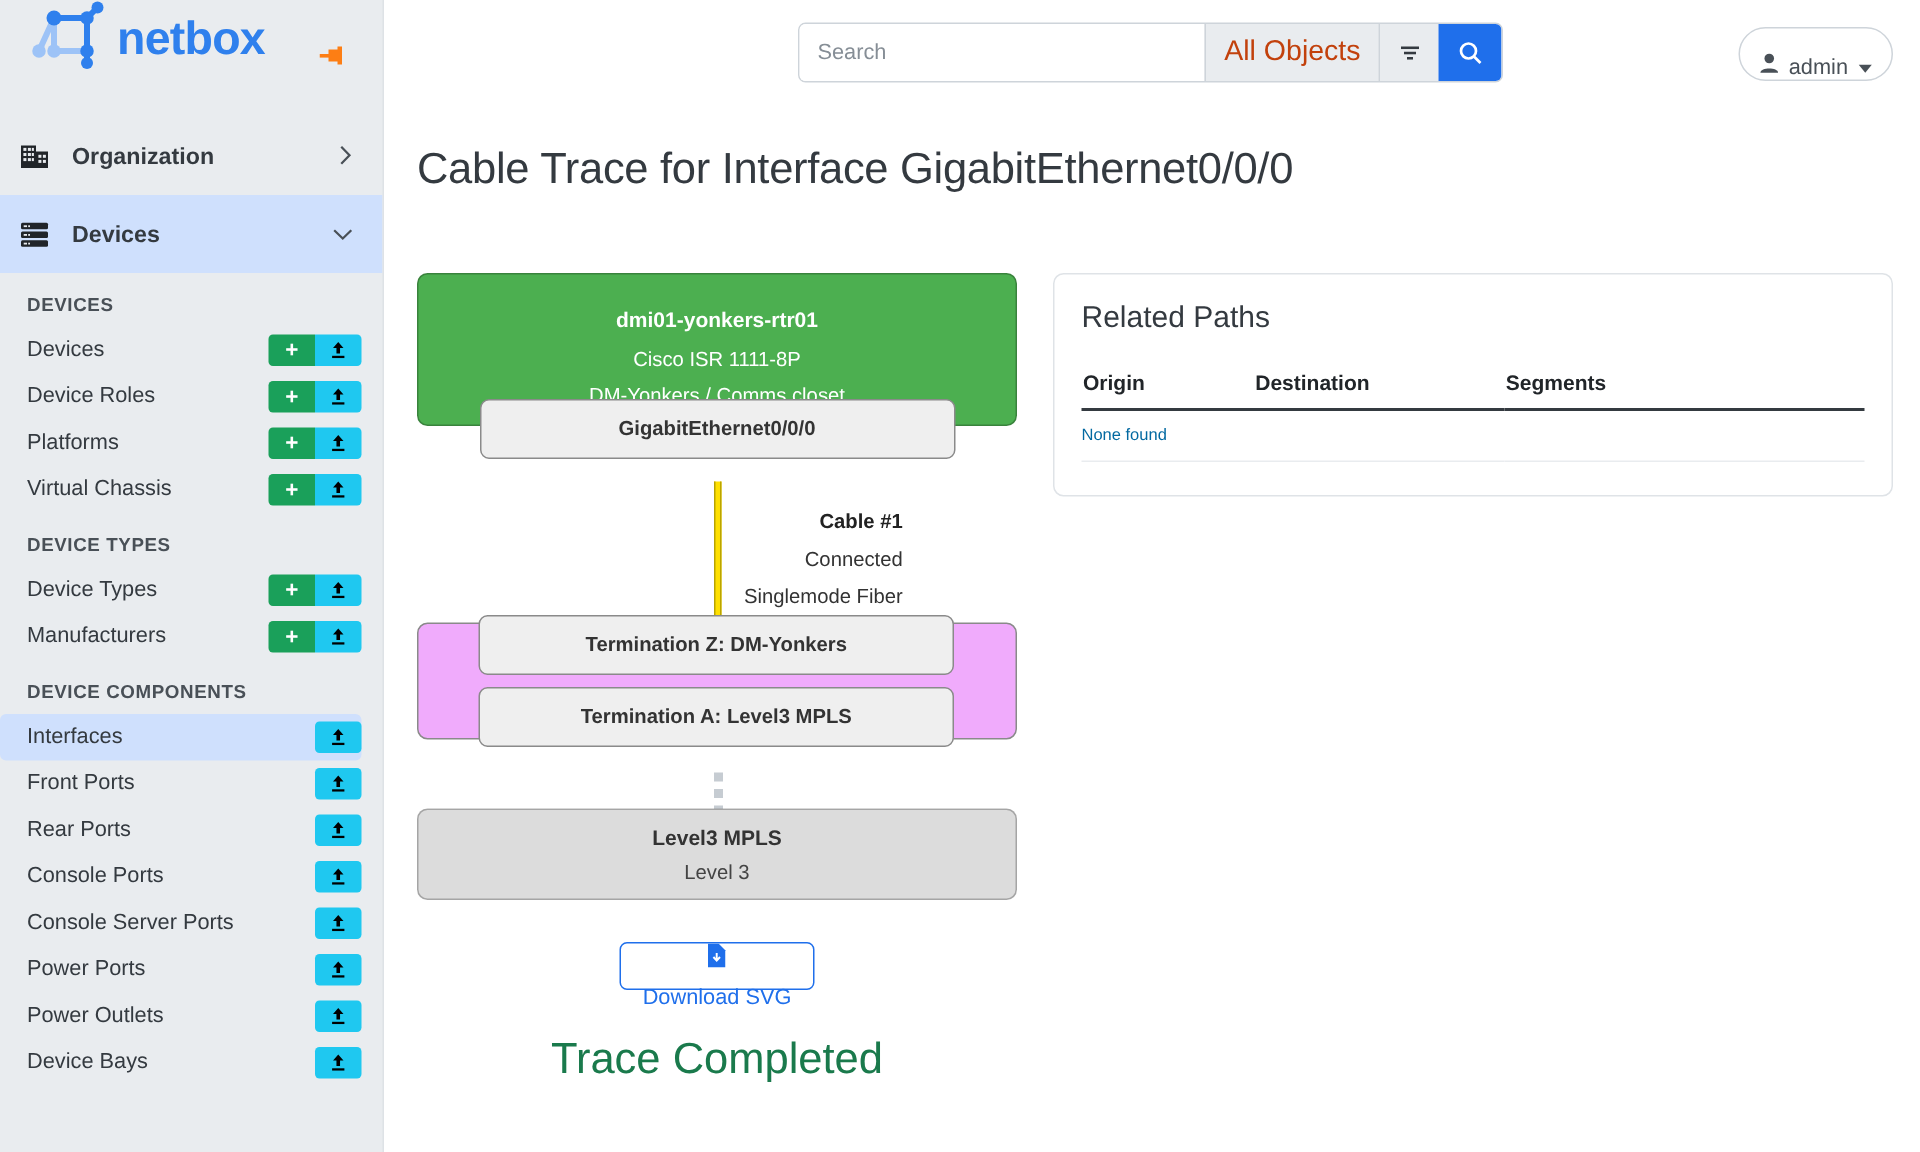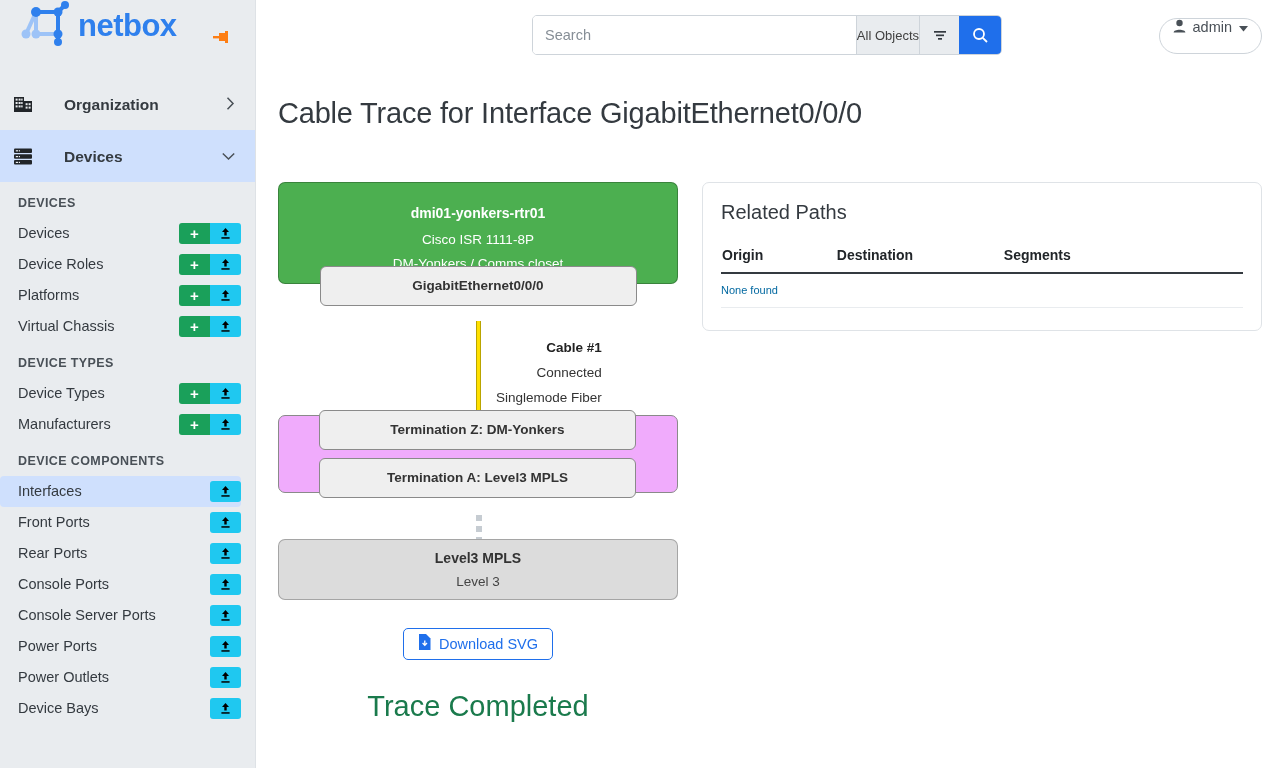--- a/index.html
+++ b/index.html
@@ -33,21 +33,20 @@
     font-size: 31px; font-weight: 700; color: #2f80ed;
     letter-spacing: -0.5px; line-height: 1;
   }
   .pin-icon { position: absolute; right: 24px; top: 30px; }
 
   .nav-group {
     display: flex; align-items: center;
     height: 52px; padding: 0 20px 0 14px;
     cursor: pointer;
     border-top: 1px solid transparent;
-    gap: 16px;
   }
   .nav-group.active { background: #cfe0fd; }
   .nav-group .g-icon { width: 26px; display: flex; align-items: center; justify-content: flex-start; }
   .nav-group .g-label {
     flex: 1; font-size: 15.5px; font-weight: 700; color: #343a40; padding-left: 8px;
   }
   .chev { color: #495057; font-size: 13px; line-height: 1; }
 
   .section-title {
     font-size: 12.5px; font-weight: 700; color: #495057;
@@ -105,38 +104,38 @@
     background: #fff;
   }
   .search-input {
     flex: 1; border: none; outline: none;
     padding: 0 12px; font-size: 14.5px;
     font-family: "Liberation Sans", sans-serif;
     color: #343a40; background: #fff;
   }
   .search-input::placeholder { color: #868e96; }
   .search-scope {
-    display: flex; align-items: center; padding: 0 0;
-    background: #e9ecef; font-size: 13px; color: #404040;
+    display: flex; align-items: center; padding: 0 12px;
+    background: #e9ecef; font-size: 19px; color: #c2410c;
     cursor: pointer; white-space: nowrap;
     border-left: 1px solid #ced4da;
   }
   .search-filter {
     width: 40px; display: flex; align-items: center; justify-content: center;
     background: #e9ecef; cursor: pointer;
     border-left: 1px solid #ced4da;
   }
   .search-go {
     width: 42px; display: flex; align-items: center; justify-content: center;
     background: #1f6feb; cursor: pointer;
   }
   .user-btn {
     position: absolute; right: 18px; top: 18px;
     height: 36px; min-width: 100px;
-    display: flex; align-items: flex-start; gap: 7px;
+    display: flex; align-items: flex-end; gap: 7px;
     padding: 0 13px;
     border: 1px solid #ced4da; border-radius: 18px;
     background: #fff; cursor: pointer;
     font-size: 14.5px; color: #495057;
   }
 
   .page-title {
     font-size: 29px; font-weight: 400; color: #343a40;
     padding: 8px 0 0 22px; letter-spacing: -0.2px;
   }
@@ -226,20 +225,21 @@
   .node-provider .p-title { font-size: 14px; font-weight: 700; color: #333; margin-bottom: 8px; }
   .node-provider .p-sub { font-size: 13.5px; color: #444; }
 
   .dl-row { display: flex; justify-content: center; margin-top: 28px; }
   .dl-btn {
     display: inline-flex; align-items: center; gap: 8px;
     height: 32px; padding: 0 14px;
     border: 1px solid #1f6feb; border-radius: 5px;
     color: #1f6feb; background: #fff; font-size: 14.5px;
     cursor: pointer;
+    flex-direction: column;
   }
   .trace-status {
     text-align: center; margin-top: 30px;
     font-size: 29px; color: #1a7a4c; font-weight: 400;
   }
 
   
   .card {
     border: 1px solid #dfe3e7; border-radius: 7px;
     background: #fff; padding: 18px 18px 22px 18px;

